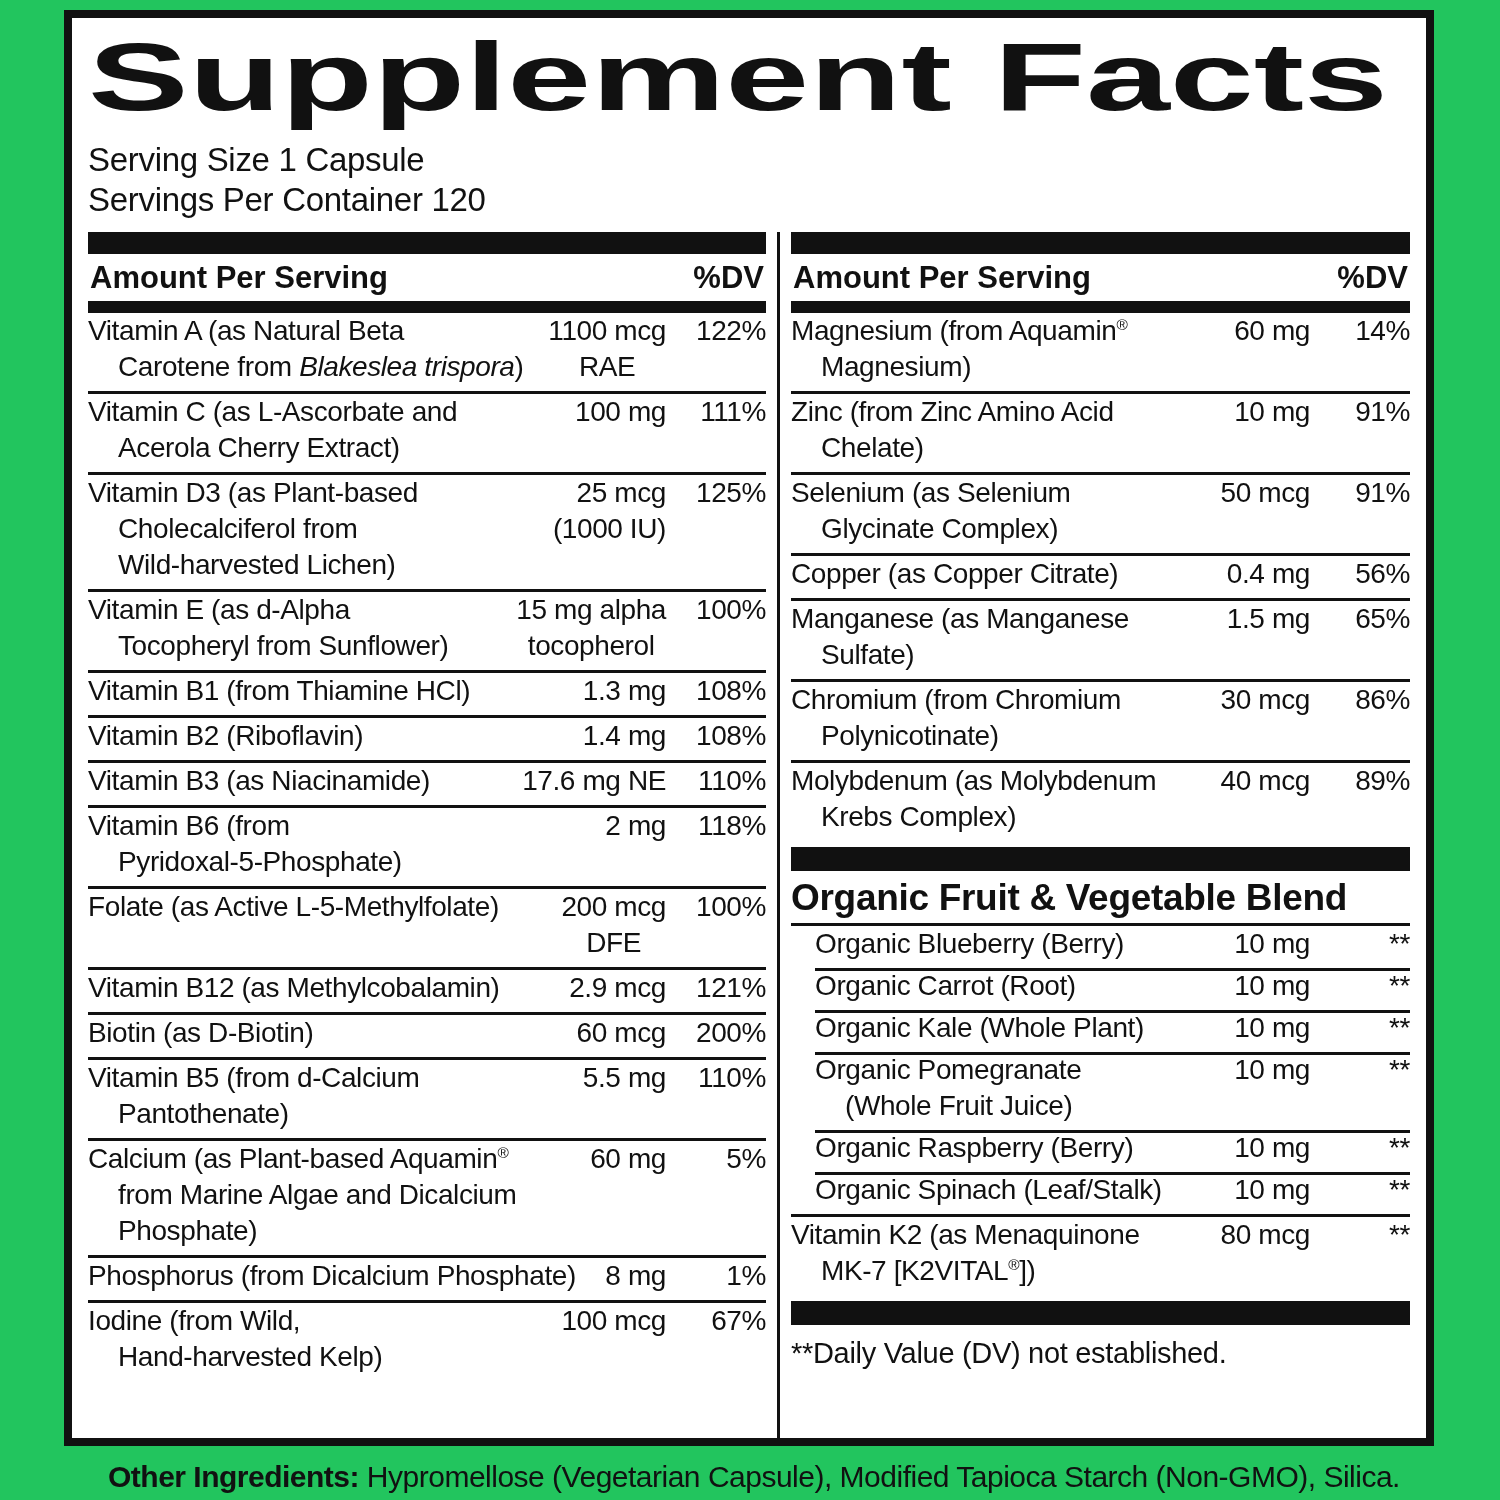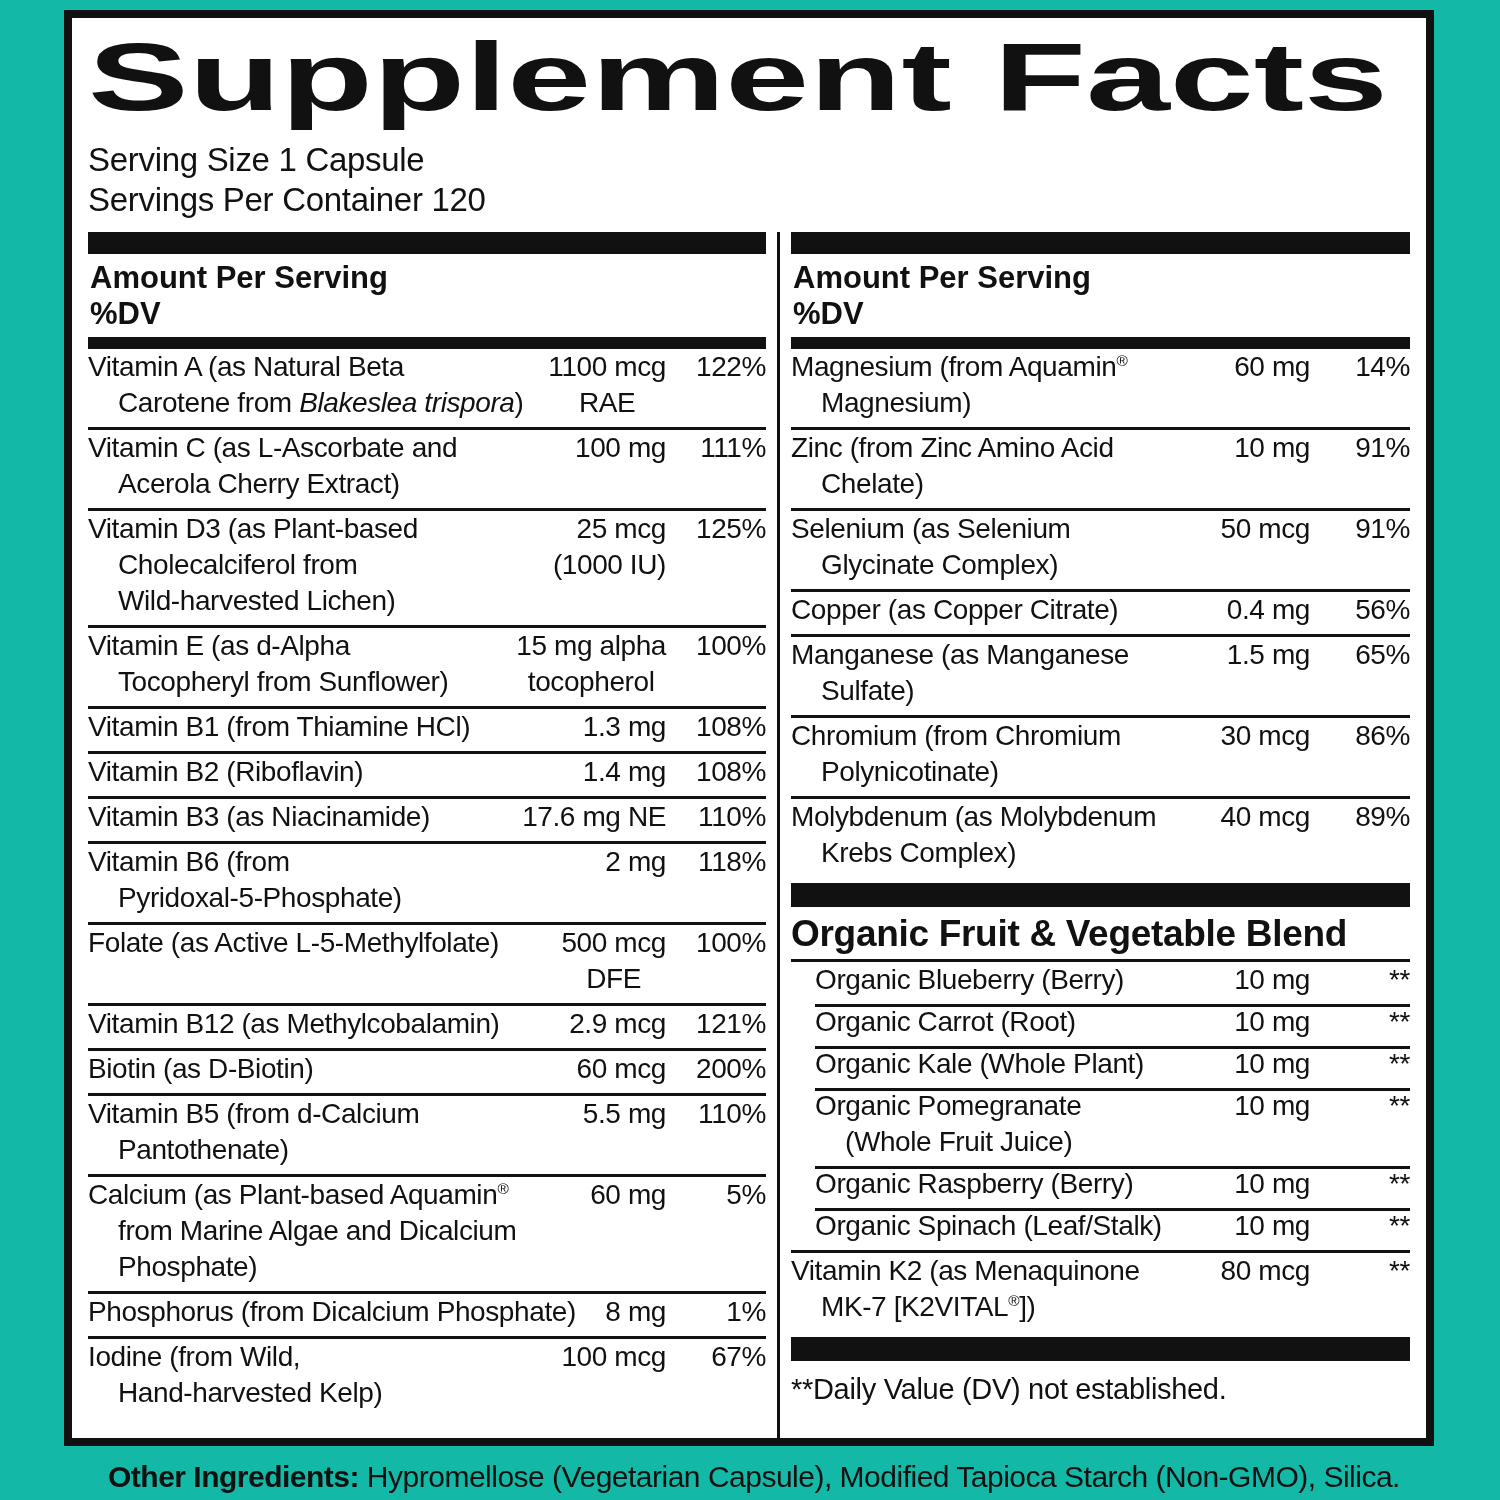--- a/index.html
+++ b/index.html
@@ -1,30 +1,30 @@
 <!DOCTYPE html>
 <html><head>
 <meta charset="utf-8">
 <style>
   html,body{margin:0;padding:0;background:#ffffff;}
   body{width:1500px;height:1500px;font-family:"Liberation Sans","DejaVu Sans",sans-serif;color:#111;}
-  .page{position:relative;width:1500px;height:1500px;background:#14b8a6;overflow:hidden;}
+  .page{position:relative;width:1500px;height:1500px;background:#22c55e;overflow:hidden;}
   .label{position:absolute;left:64px;top:10px;width:1370px;height:1436px;border:8px solid #111;
          box-sizing:border-box;padding:10px 16px 0;display:flex;flex-direction:column;overflow:hidden;background:#fff;}
   .title-svg{display:block;margin-top:4px;}
   .serving{font-size:33px;line-height:40px;letter-spacing:-0.3px;margin-top:10px;}
   .columns{display:flex;margin-top:12px;flex:1;min-height:0;align-items:stretch;}
   .col{min-width:0;}
   .col-left{flex:0 0 678px;}
   .col-right{flex:1;}
   .divider{flex:none;width:3px;background:#111;margin:0 11px;}
   .bar-thick{height:22px;background:#111;}
   .bar-thin{height:12px;background:#111;}
   .col-head{display:flex;justify-content:space-between;align-items:baseline;
-            font-weight:bold;font-size:31px;line-height:36px;padding:6px 2px 5px;flex-direction:column;}
+            font-weight:bold;font-size:31px;line-height:36px;padding:6px 2px 5px;}
   .row{position:relative;display:flex;padding:0 0 6px;border-top:3px solid #111;
        font-size:28px;line-height:36px;letter-spacing:-0.4px;}
   .row.first{border-top:none;}
   .row.indent{border-top:none;}
   .row.indent:not(.first)::before{content:"";position:absolute;left:24px;right:0;top:0;height:3px;background:#111;}
   .row.indent .name{margin-left:24px;}
   .mid{flex:1;position:relative;min-width:0;}
   .name{display:block;padding-left:30px;text-indent:-30px;white-space:pre-line;}
   .amt{position:absolute;right:8px;top:0;text-align:right;}
   .amt .a2{text-align:center;}
@@ -140,21 +140,21 @@
                 <div class="amt">
                   <div class="a1">2 mg</div>
                 </div>
               </div>
               <div class="dv">118%</div>
             </div>
             <div class="row">
               <div class="mid" style="min-height: 72px;">
                 <div class="name"><span>Folate (as Active L-5-Methylfolate)</span></div>
                 <div class="amt">
-                  <div class="a1">500 mcg</div>
+                  <div class="a1">200 mcg</div>
                   <div class="a2">DFE</div>
                 </div>
               </div>
               <div class="dv">100%</div>
             </div>
             <div class="row">
               <div class="mid" style="min-height: 36px;">
                 <div class="name"><span>Vitamin B12 (as Methylcobalamin)</span></div>
                 <div class="amt">
                   <div class="a1">2.9 mcg</div>

